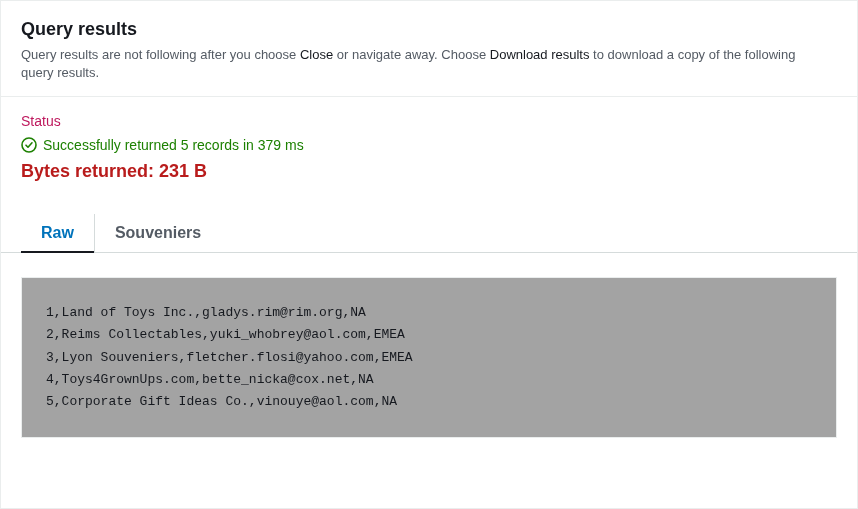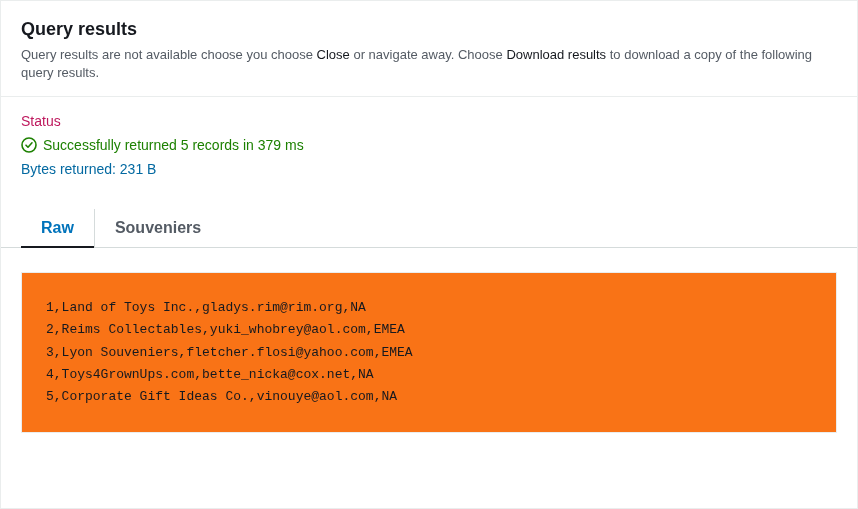--- a/index.html
+++ b/index.html
@@ -57,22 +57,23 @@
     .status-icon {
       display: inline-flex;
       align-items: center;
       justify-content: center;
     }
     .status-text {
       color: #1d8102;
       font-size: 14px;
     }
     .bytes-text {
-      color: #0369a1;
-      font-size: 14px;
+      color: #b91c1c;
+      font-size: 18px;
+      font-weight: bold;
     }
     .tabs {
       display: flex;
       border-bottom: 1px solid #d5dbdb;
       padding: 0 20px;
       margin-top: 24px;
     }
     .tab {
       padding: 10px 20px 10px 20px;
       font-size: 16px;
@@ -94,38 +95,38 @@
       bottom: -1px;
       left: 0;
       right: 0;
       height: 2px;
       background: #16191f;
     }
     .results-area {
       padding: 24px 20px;
     }
     .results-box {
-      background: #f97316;
+      background: #a3a3a3;
       border: 1px solid #eaeded;
       padding: 24px 24px;
       font-family: Monaco, Menlo, Consolas, "Courier New", monospace;
       font-size: 13px;
       color: #16191f;
       line-height: 1.7;
       white-space: pre;
     }
   </style>
 </head>
 <body>
 
 <div class="panel">
   <div class="panel-header">
     <div class="panel-title">Query results</div>
     <div class="panel-subtitle">
-      <span>Query results are not available choose you choose </span><strong>Close</strong><span> or navigate away. Choose </span><strong>Download results</strong><span> to download a copy of the following query results.</span>
+      <span>Query results are not following after you choose </span><strong>Close</strong><span> or navigate away. Choose </span><strong>Download results</strong><span> to download a copy of the following query results.</span>
     </div>
   </div>
 
   <div class="status-section">
     <div class="status-label">Status</div>
     <div class="status-row">
       <span class="status-icon">
         <svg width="16" height="16" viewBox="0 0 16 16" fill="none">
           <circle cx="8" cy="8" r="7" stroke="#1d8102" stroke-width="1.6" fill="none"></circle>
           <path d="M5 8.2 L7 10.2 L11 5.8" stroke="#1d8102" stroke-width="1.6" fill="none" stroke-linecap="round" stroke-linejoin="round"></path>

